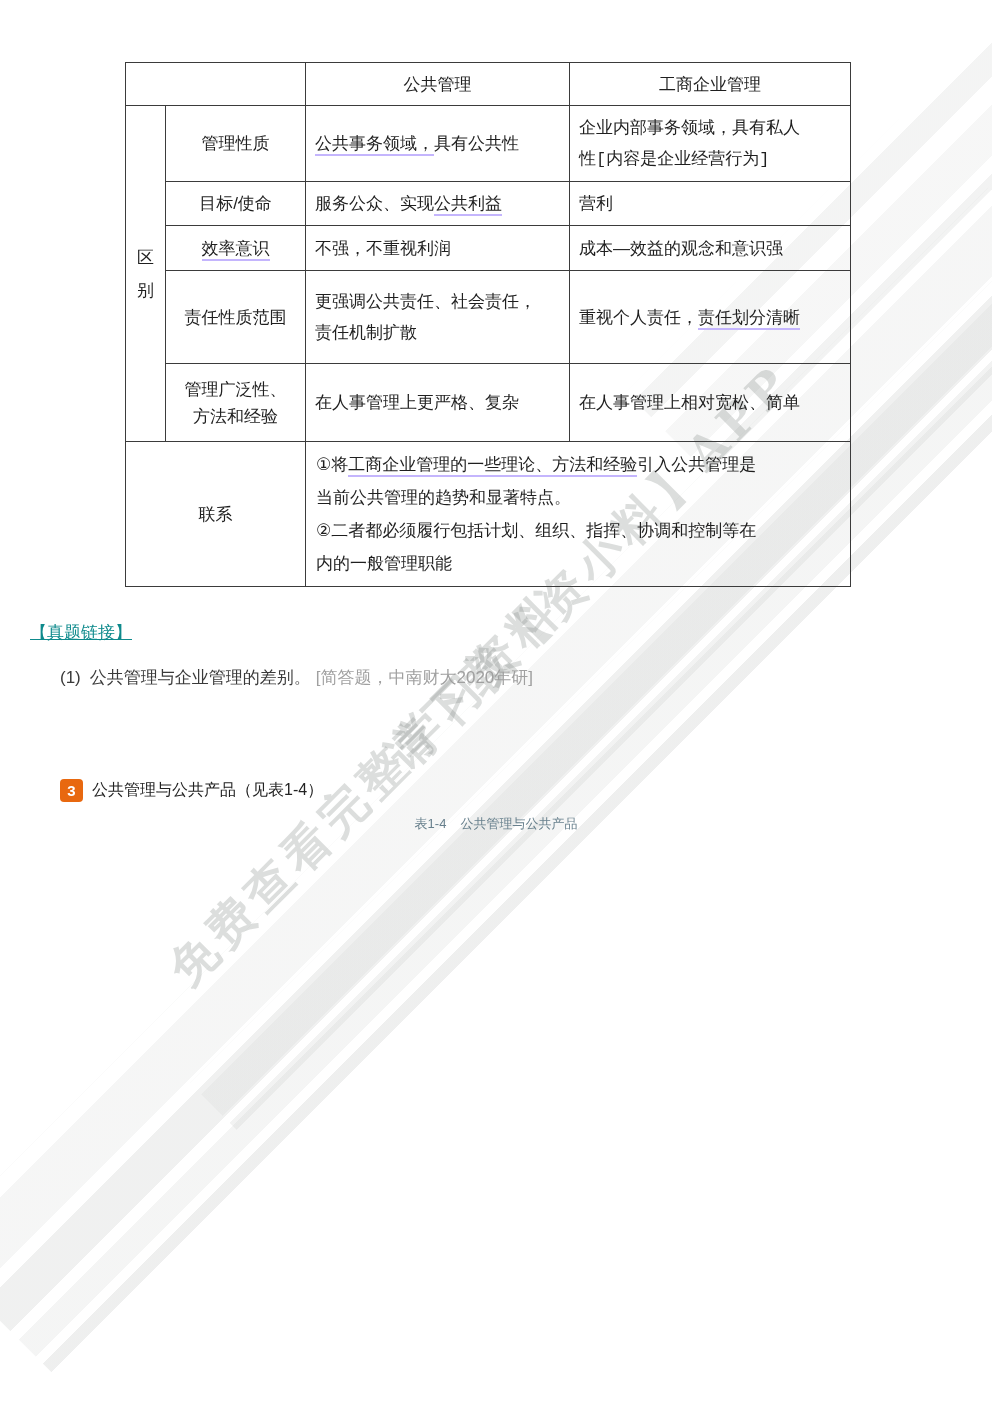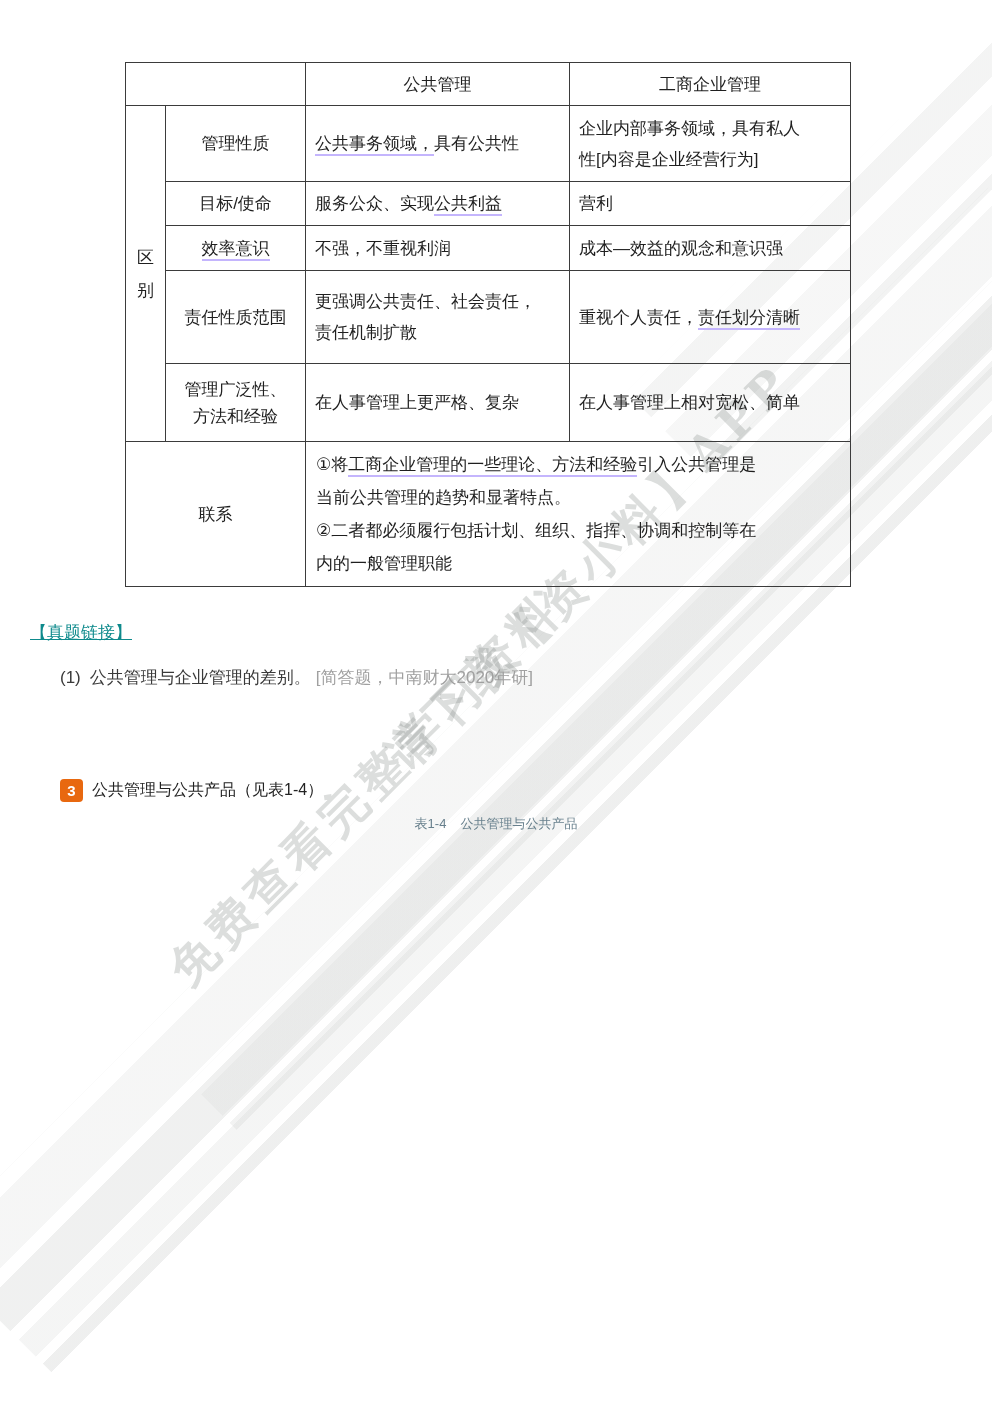--- a/index.html
+++ b/index.html
@@ -47,21 +47,21 @@
   table.cmp td{border:1.5px solid #3b3b3b;vertical-align:middle;}
   td.head{ text-align:center;height:40px;}
   td.lblcell{text-align:center;line-height:27px;padding:2px 4px;}
   td.txtcell{text-align:left;padding:4px 9px;line-height:31px;}
   td.groupcell{text-align:center;vertical-align:middle;}
   .vert{width:1.1em;margin:0 auto;line-height:33px;word-break:break-all;text-align:center;}
   tr.rh0{height:76px;} tr.rh1{height:44px;} tr.rh2{height:45px;}
   tr.rh3{height:93px;} tr.rh4{height:78px;} tr.rel{height:144px;}
   td.relcell{text-align:left;padding:6px 10px;line-height:33px;}
   .ru{border-bottom:2px solid #c4b5fd;padding-bottom:1px;}
-  .kai{font-family:Liberation Sans, sans-serif;}
+  .kai{font-family:Liberation Mono, monospace;}
   
   .links-title{position:absolute;left:30px;top:621px;font-size:17px;color:#0e8a8c;text-decoration:underline;}
   .link-item{position:absolute;left:60px;font-size:17px;color:#3a3a3a;}
   .li1{top:666px;} .li2{top:710px;}
   .link-num{margin-right:9px;}
   .link-src{color:#a0a0a0;margin-left:5px;}
   
   .sec3{position:absolute;left:60px;top:778px;height:24px;display:flex;align-items:center;}
   .badge{
     width:23px;height:23px;border-radius:4px;background:#e8680f;

